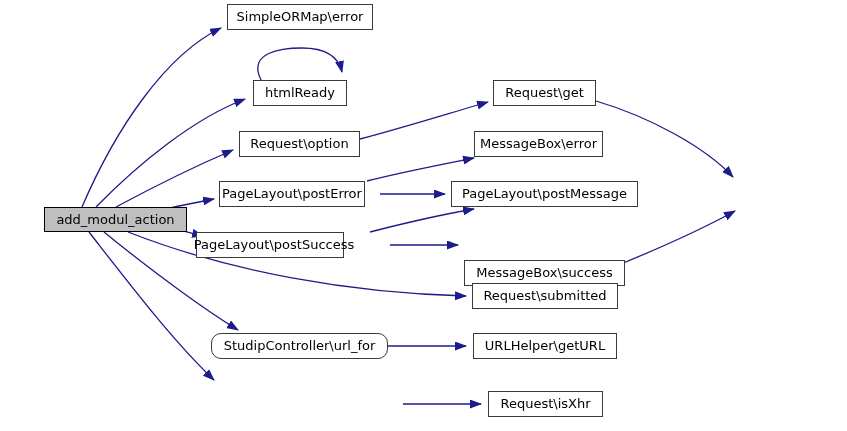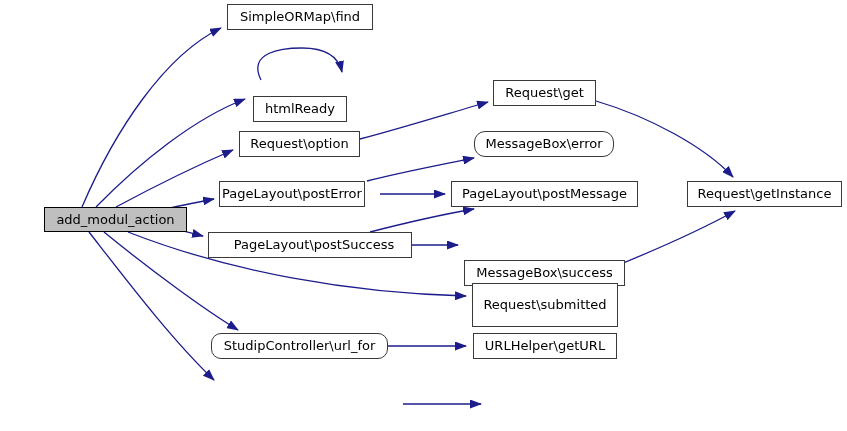--- a/index.html
+++ b/index.html
@@ -72,41 +72,41 @@
     <path class="edge" d="M 370,232 C 405,223 445,214 474,209" marker-end="url(#arrow)"></path>
     <path class="edge" d="M 390,245 L 458,245" marker-end="url(#arrow)"></path>
     <path class="edge" d="M 596,101 C 650,117 705,147 733,177" marker-end="url(#arrow)"></path>
     <path class="edge" d="M 573,283 C 630,261 695,233 735,211" marker-end="url(#arrow)"></path>
     <path class="edge" d="M 388,346 L 466,346" marker-end="url(#arrow)"></path>
     <path class="edge" d="M 403,404 L 481,404" marker-end="url(#arrow)"></path>
   </svg>
 
   <div class="node root" style="left:4px; top:207px; width:143px; height:25px;margin-left:40px;">add_modul_action</div>
 
-  <div class="node" style="left:227px; top:4px; width:146px; height:26px;">SimpleORMap\find</div>
+  <div class="node" style="left:227px; top:4px; width:146px; height:26px;">SimpleORMap\error</div>
 
-  <div class="node" style="left:253px; top:80px; width:94px; height:26px;margin-top:16px;">htmlReady</div>
+  <div class="node" style="left:253px; top:80px; width:94px; height:26px;">htmlReady</div>
 
   <div class="node" style="left:239px; top:131px; width:121px; height:26px;">Request\option</div>
 
   <div class="node" style="left:219px; top:181px; width:146px; height:26px;">PageLayout\postError</div>
 
-  <div class="node" style="left:208px; top:232px; width:204px; height:26px;padding-left:8px;">PageLayout\postSuccess</div>
+  <div class="node" style="left:196px; top:232px; width:148px; height:26px;padding-left:8px;">PageLayout\postSuccess</div>
 
   <div class="node" style="left:493px; top:80px; width:103px; height:26px;">Request\get</div>
 
-  <div class="node" style="left:474px; top:131px; width:140px; height:26px;border-radius:11px;">MessageBox\error</div>
+  <div class="node" style="left:474px; top:131px; width:129px; height:26px;">MessageBox\error</div>
 
   <div class="node" style="left:451px; top:181px; width:187px; height:26px;">PageLayout\postMessage</div>
 
   <div class="node" style="left:464px; top:232px; width:161px; height:26px;margin-top:28px;">MessageBox\success</div>
 
-  <div class="node" style="left:472px; top:283px; width:146px; height:44px;">Request\submitted</div>
+  <div class="node" style="left:472px; top:283px; width:146px; height:26px;">Request\submitted</div>
 
-  <div class="node" style="left:687px; top:181px; width:155px; height:26px;">Request\getInstance</div>
 
   <div class="node" style="left:211px; top:333px; width:177px; height:26px;border-radius:10px;">StudipController\url_for</div>
 
   <div class="node" style="left:473px; top:333px; width:144px; height:26px;">URLHelper\getURL</div>
 
 
+  <div class="node" style="left:488px; top:391px; width:115px; height:26px;">Request\isXhr</div>
 
 </div>
 
 </body></html>

